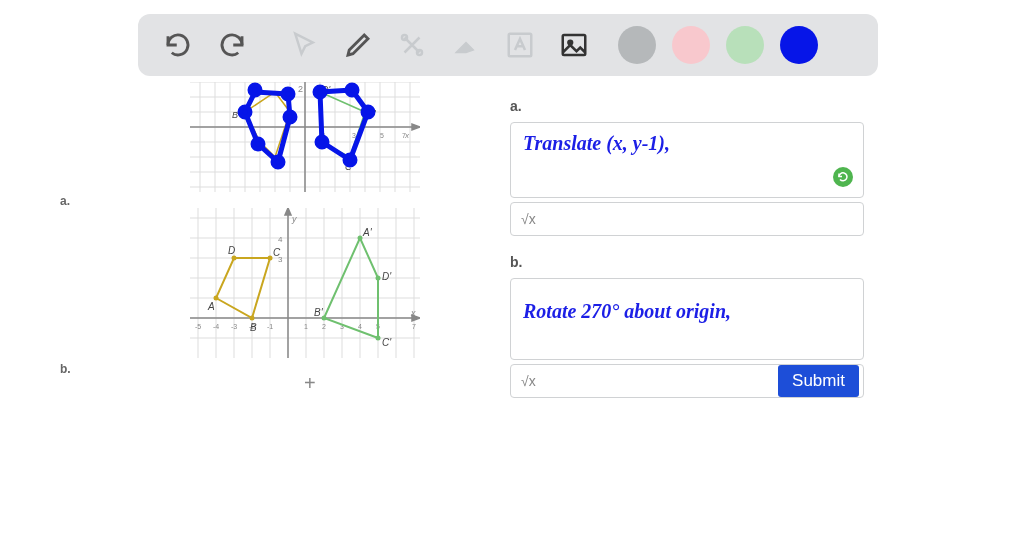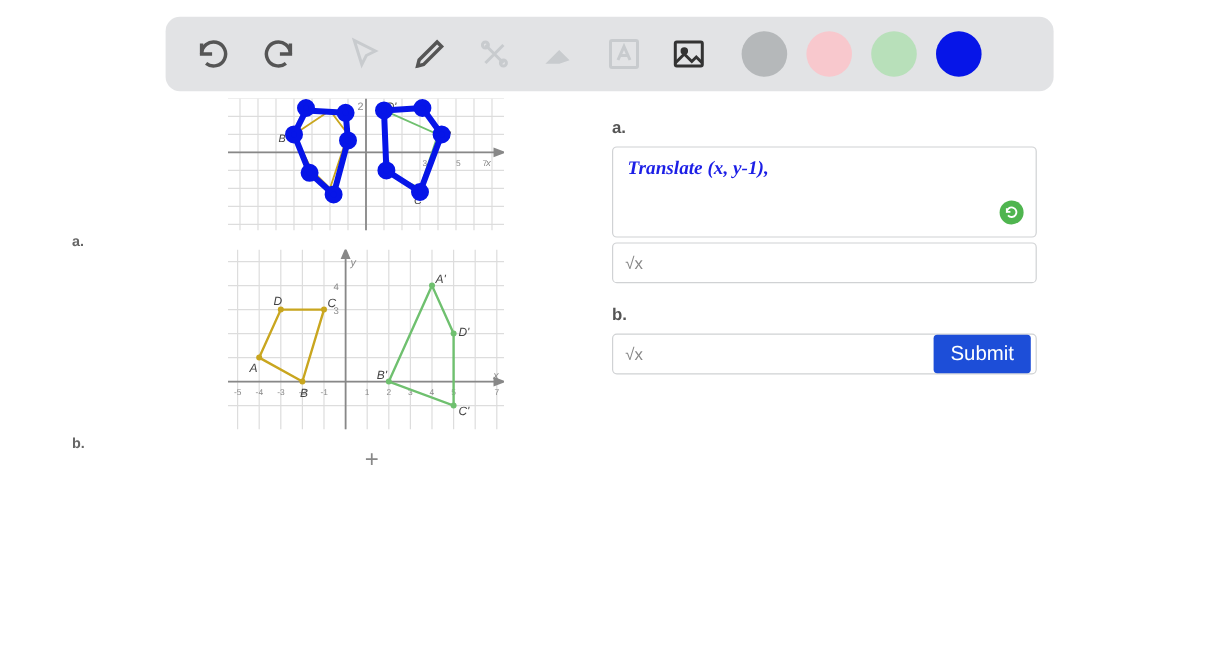--- a/index.html
+++ b/index.html
@@ -51,21 +51,21 @@
     border: 1px solid #d0d2d4;
     border-radius: 4px;
     background: #fff;
     padding: 8px 12px;
     margin-bottom: 4px;
     position: relative;
   }
   .handwriting {
     font-family: "Comic Sans MS", cursive;
     color: #1c1fe6;
-    font-size: 16px;
+    font-size: 20px;
     font-weight: bold;
     line-height: 1.25;
     font-style: italic;
   }
   .refresh-badge {
     position: absolute; right: 10px; bottom: 10px;
     width: 20px; height: 20px;
     background: #4fb54f; border-radius: 50%;
     display: flex; align-items: center; justify-content: center;
   }
@@ -307,20 +307,23 @@
             <path d="M4 5v6h6"></path>
           </svg>
       </div>
     </div>
     <div class="sub-row">
       <span class="sqrt-icon">√x</span>
       <span class="spacer"></span>
     </div>
 
     <div class="q-label">b.</div>
+    <div class="answer-box" style="min-height:82px">
+      <div class="handwriting" style="margin-top:12px">Rotate 270° about origin,</div>
+    </div>
     <div class="sub-row">
       <span class="sqrt-icon">√x</span>
       <span class="spacer"></span>
       <button class="submit-btn">Submit</button>
     </div>
   </div>
 
 </div>
 
 </body></html>

